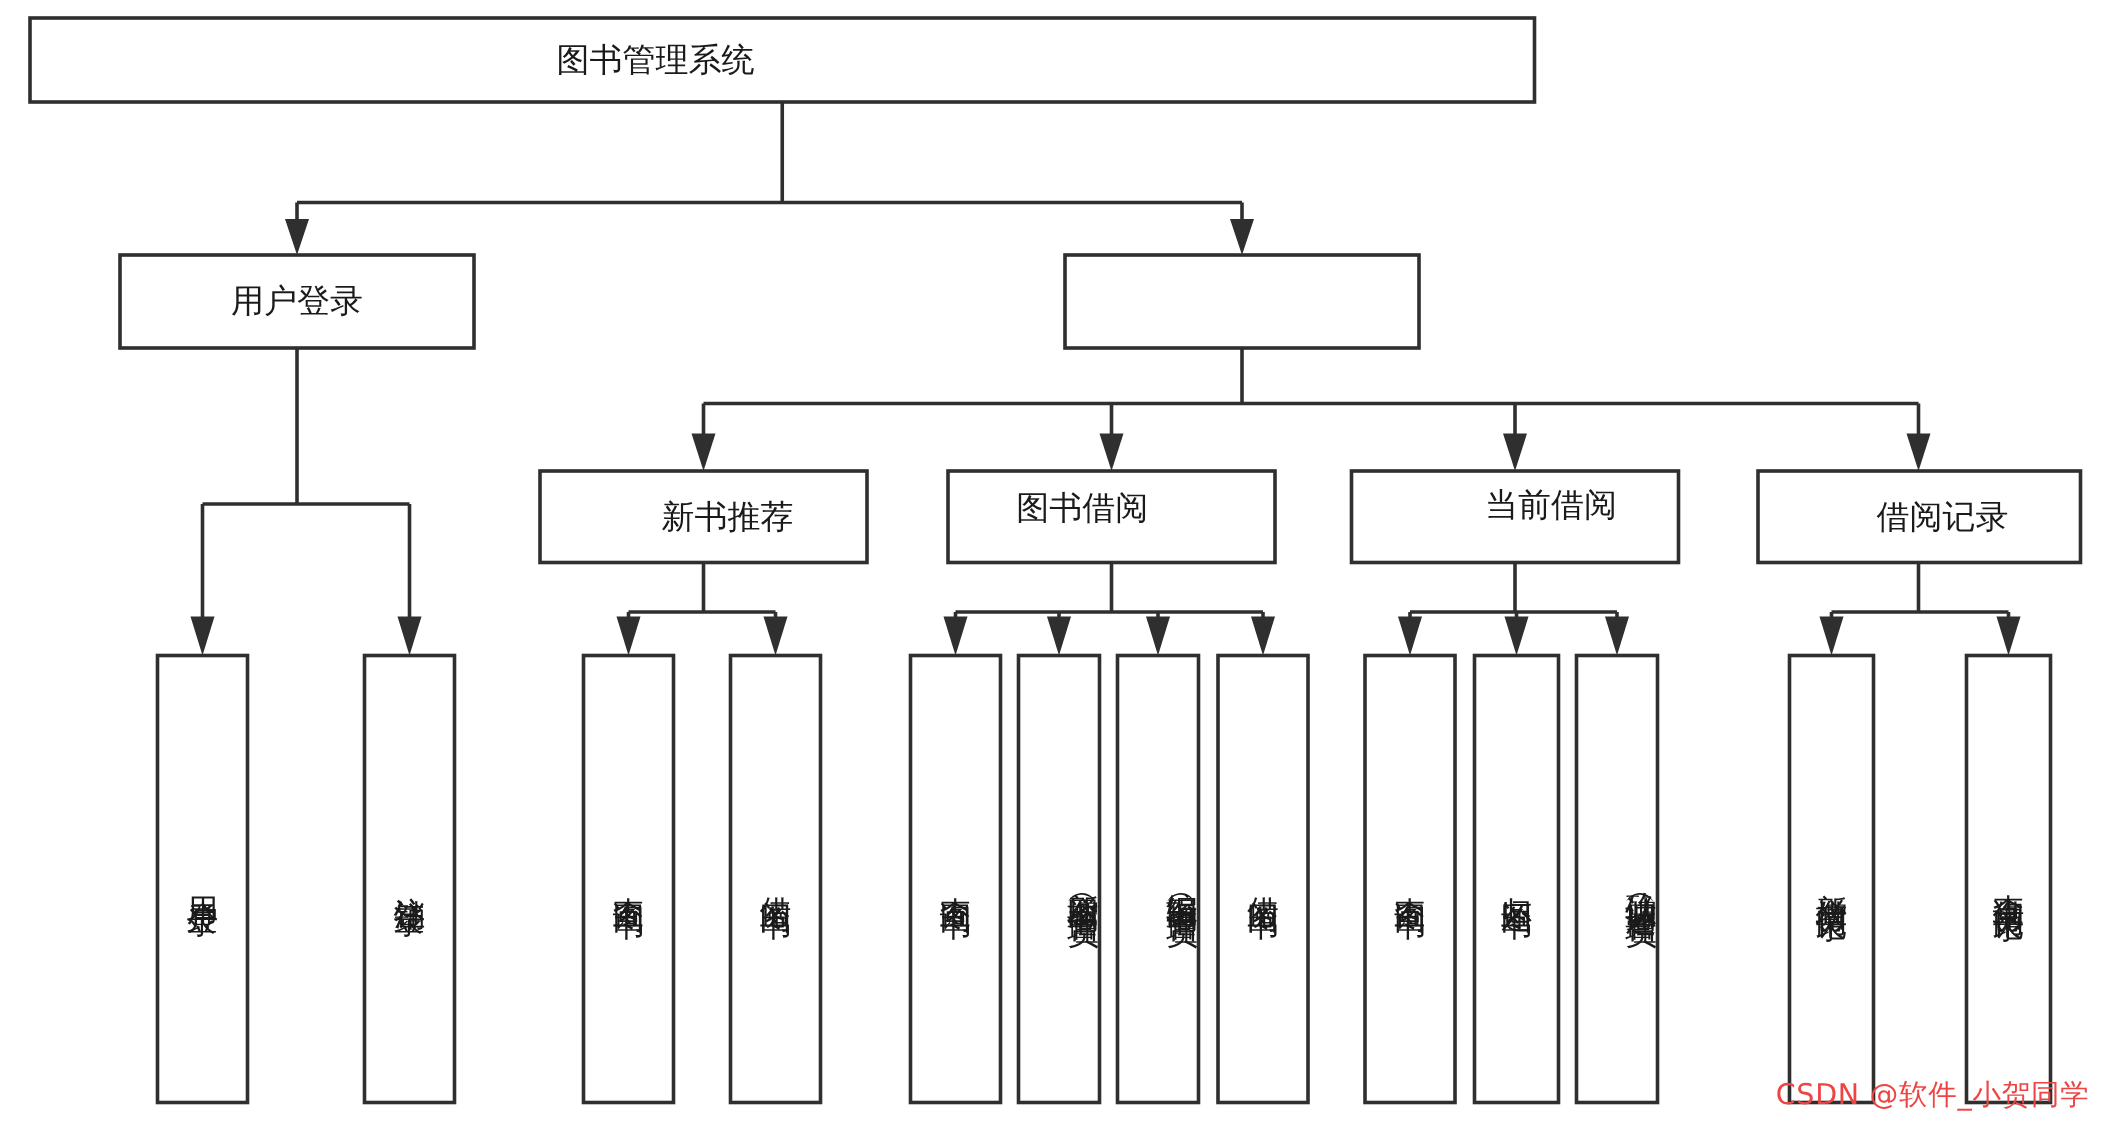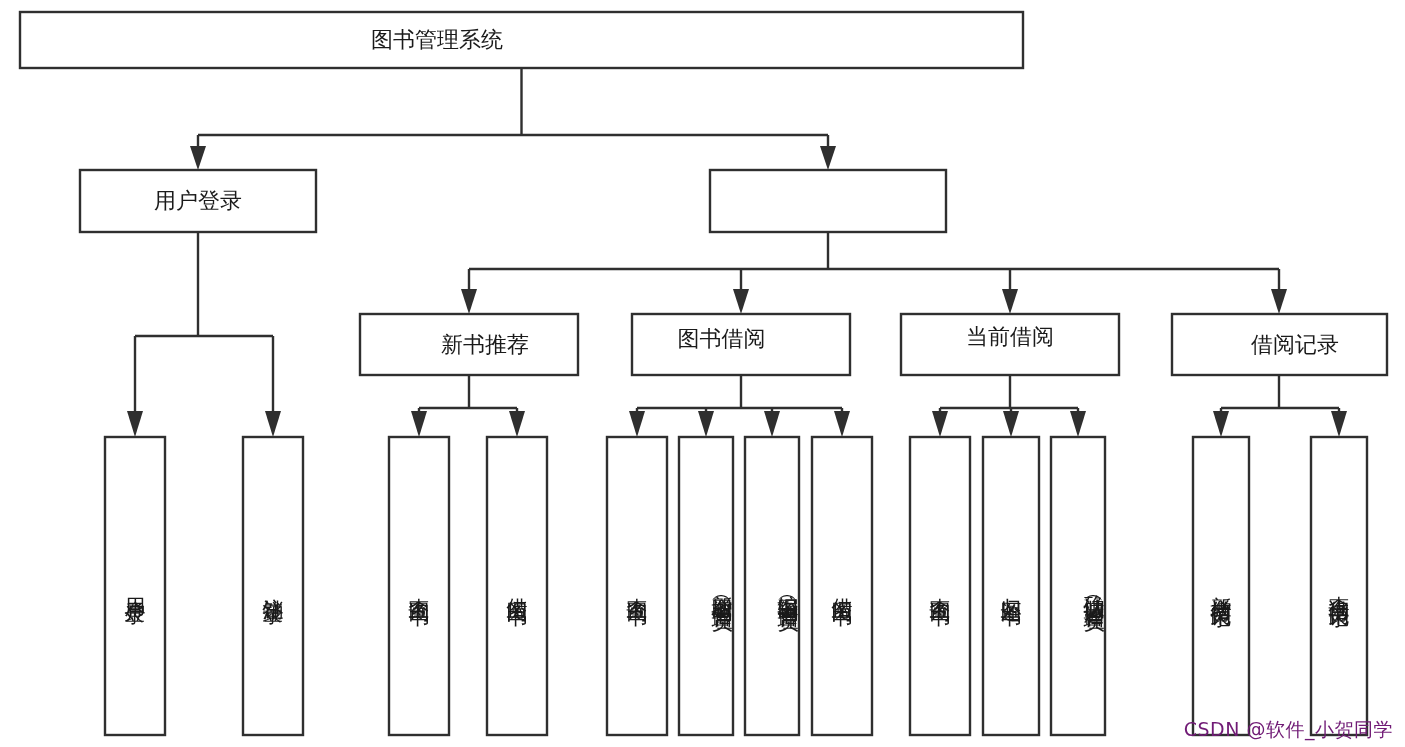--- a/index.html
+++ b/index.html
@@ -73,21 +73,21 @@
     white-space: nowrap;
     pointer-events: none;
     user-select: none;
   }
   #watermark {
     position: absolute;
     right: 12px;
     bottom: 4px;
     font-family: "DejaVu Sans", "Liberation Sans", sans-serif;
     font-size: 19px;
-    color: #701a75;
+    color: #ef4444;
     letter-spacing: 0.5px;
     white-space: nowrap;
     user-select: none;
   }
 </style>
 </head>
 <body>
 
 <div id="diagram-root">
 
@@ -187,21 +187,21 @@
 
   <div class="htext" style="left:20px; top:12px; width:834px; height:56px;">图书管理系统</div>
 
   <div class="htext" style="left:80px; top:170px; width:236px; height:62px;">用户登录</div>
 
 
   <div class="htext" style="left:360px; top:314px; width:218px; height:61px;margin-left:16px;">新书推荐</div>
 
   <div class="htext" style="left:632px; top:308px; width:179px; height:61px;">图书借阅</div>
 
-  <div class="htext" style="left:901px; top:314px; width:218px; height:46px;">当前借阅</div>
+  <div class="htext" style="left:901px; top:314px; width:218px; height:46px;padding-left:24px;">当前借阅</div>
 
   <div class="htext" style="left:1172px; top:314px; width:246px; height:61px;">借阅记录</div>
 
   <div class="vtext centered" style="left:105px; top:437px; width:60px; height:298px;">用户登录</div>
 
   <div class="vtext centered" style="left:243px; top:437px; width:60px; height:298px;">注销登录</div>
 
   <div class="vtext centered" style="left:389px; top:437px; width:60px; height:298px;">查询图书</div>
 
   <div class="vtext centered" style="left:487px; top:437px; width:60px; height:298px;">借阅图书</div>

